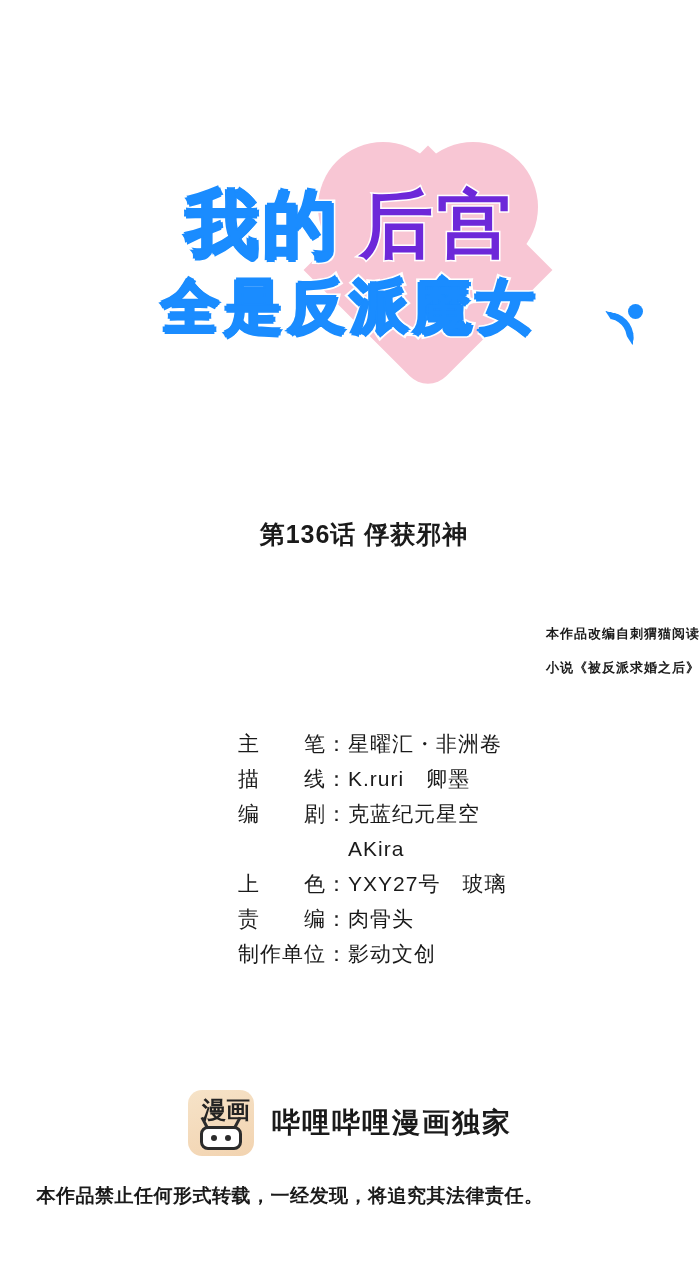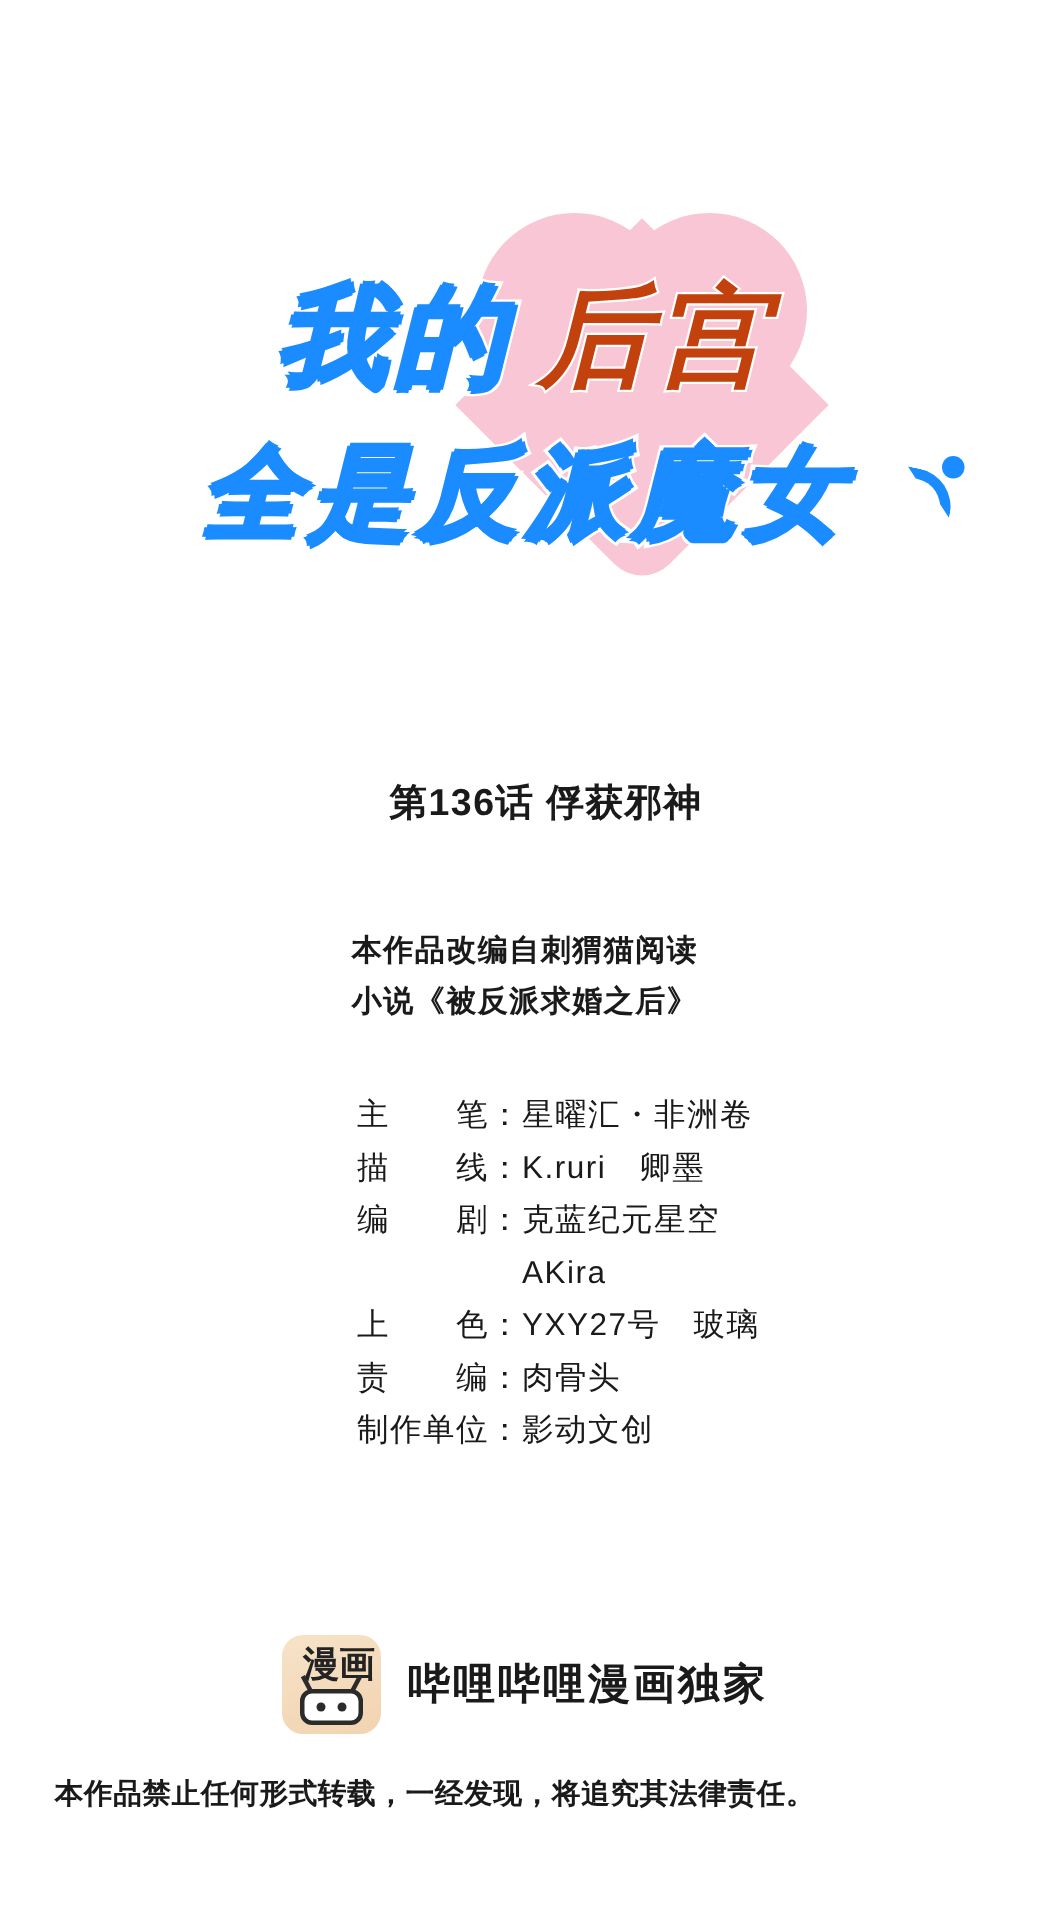--- a/index.html
+++ b/index.html
@@ -53,41 +53,41 @@
   }
 
   .logo-line {
     position: absolute;
     width: 100%;
     text-align: center;
     font-weight: bold;
     letter-spacing: 4px;
     white-space: nowrap;
   }
-  .logo-line span { display: inline-block; font-style: italic; }
+  .logo-line span { display: inline-block; }
 
   .logo-row1 {
     top: 62px;
     font-size: 74px;
     line-height: 86px;
   }
   .logo-row2 {
-    top: 166px;
-    font-size: 68px;
+    top: 144px;
+    font-size: 59px;
     line-height: 86px;
   }
   .blue {
     color: #1a8cff;
     -webkit-text-stroke: 7px #ffffff;
     paint-order: stroke fill;
     text-shadow:
       -2px 0 #1a8cff, 2px 0 #1a8cff, 0 -2px #1a8cff, 0 2px #1a8cff;
   }
   .white {
-    color: #c2410c;
+    color: #6d28d9;
     -webkit-text-stroke: 3px #ffffff;
     paint-order: stroke fill;
     margin-left: 18px;
   }
   .tail {
     position: absolute;
     right: 52px;
     top: 186px;
     width: 46px;
     height: 46px;
@@ -123,22 +123,22 @@
     letter-spacing: 1px;
     padding-left: 48px;
   }
 
   
   .note {
     position: absolute;
     top: 617px;
     left: 0;
     width: 700px;
-    text-align: center;
-    font-size: 20px;
+    text-align: right;
+    font-size: 13px;
     font-weight: bold;
     color: #1a1a1a;
     line-height: 34px;
     letter-spacing: 1px;
   }
 
   
   .credits {
     position: absolute;
     top: 726px;

